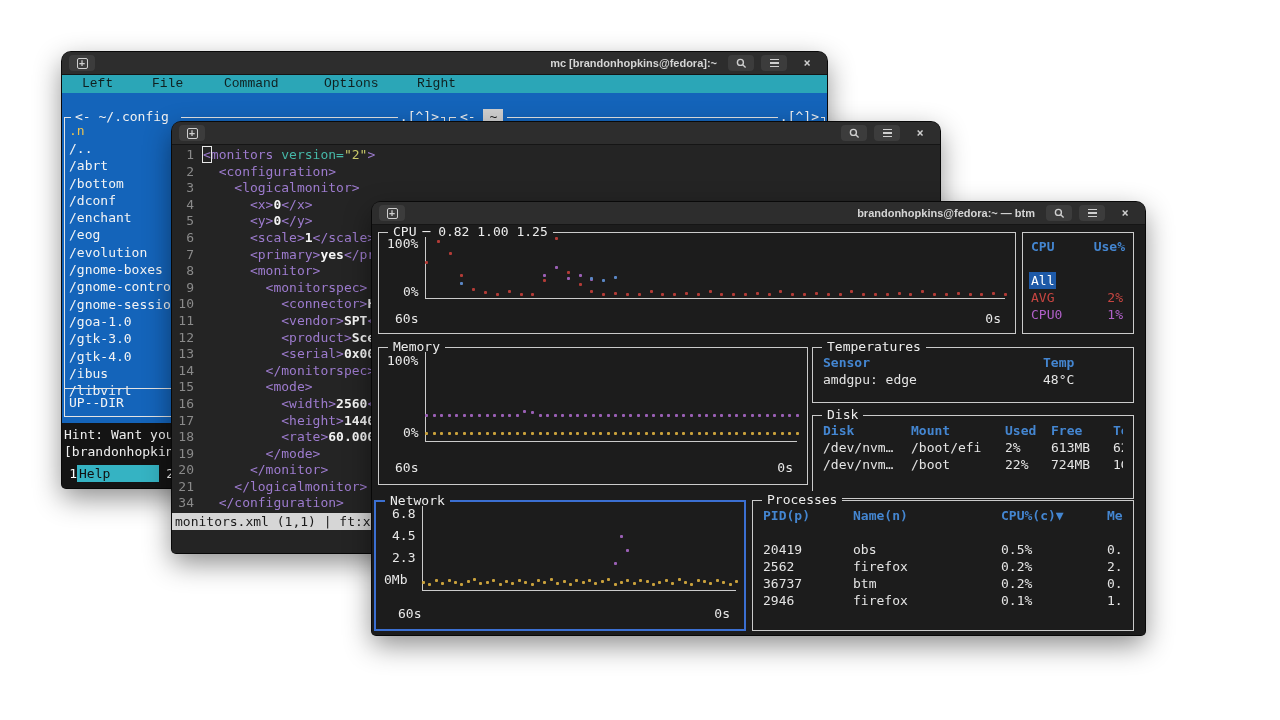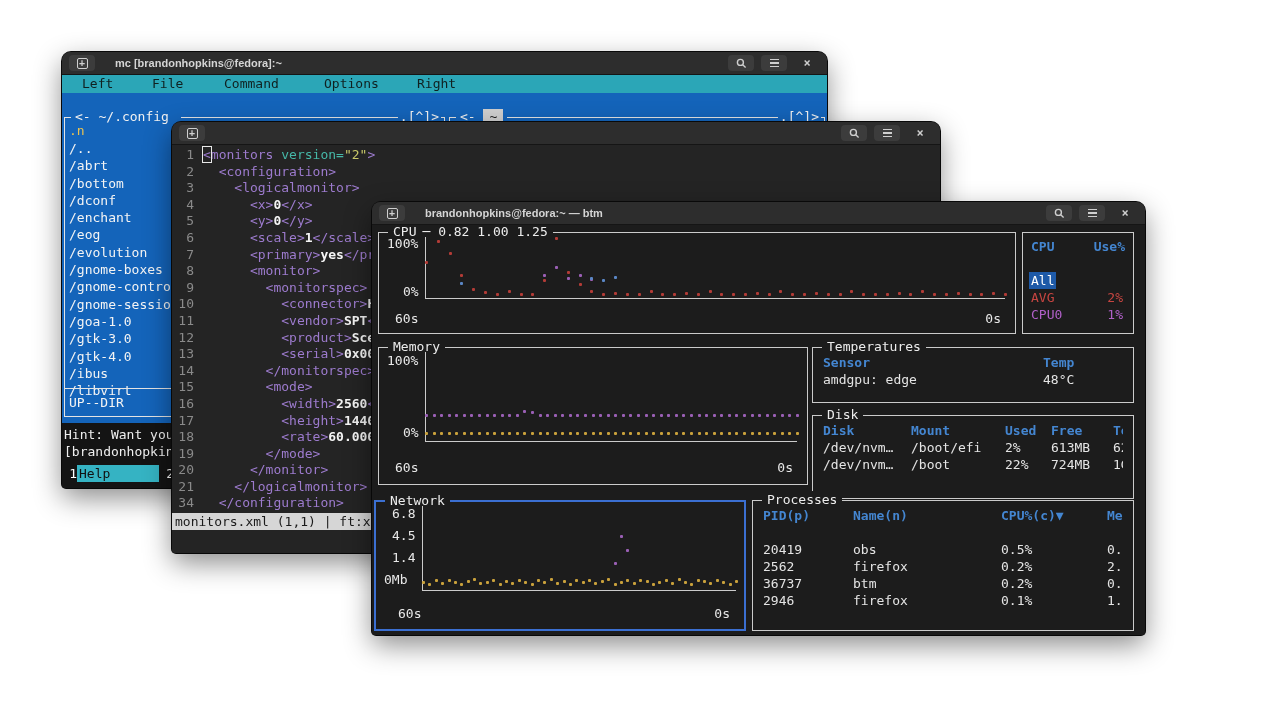--- a/index.html
+++ b/index.html
@@ -5,39 +5,39 @@
   * { margin:0; padding:0; box-sizing:border-box; }
   html,body { background:#fff; }
   .stage { position:relative; width:1280px; height:720px; background:#ffffff; overflow:hidden;
            font-family:"DejaVu Sans Mono", monospace; }
 
   
   .window { position:absolute; background:#1e1e1e; border-radius:9px 9px 4px 4px;
             box-shadow:0 10px 28px rgba(0,0,0,.45), 0 0 0 1px #0b0b0b; }
   .titlebar { height:23px; background:#2d2d2d; border-radius:8px 8px 0 0; position:relative;
               display:flex; align-items:center; border-bottom:1px solid #151515; }
-  .tb-title { position:absolute; left:53px; right:110px; text-align:left;
+  .tb-title { position:absolute; left:53px; right:110px; text-align:right;
               font:bold 11px "Liberation Sans", sans-serif; color:#d5d5d5;
               white-space:nowrap; overflow:hidden; }
   .tb-btn { width:26px; height:16px; background:#3c3c3c; border-radius:4px; margin-right:7px;
             display:flex; align-items:center; justify-content:center; color:#cfcfcf; flex:0 0 auto; }
   .tb-btn.newtab { margin-left:7px; }
   .plusbox { display:block; width:11px; height:11px; border:1.5px solid #cfcfcf; border-radius:2px;
              font:bold 10px/8px "DejaVu Sans Mono",monospace; text-align:center; color:#cfcfcf; }
   .tb-right { margin-left:auto; display:flex; align-items:center; z-index:2; }
   .hamb { display:flex; flex-direction:column; gap:2px; }
   .hamb i { display:block; width:9px; height:1.5px; background:#cfcfcf; }
   .tb-btn.closeb { background:transparent; font:bold 12px "DejaVu Sans Mono",monospace; }
 
   
   #mc-window { left:62px; top:52px; width:765px; height:436px; z-index:1; }
   .mcterm { position:absolute; left:0; right:0; top:23px; bottom:0; background:#141414;
             font:13px/17.3px "DejaVu Sans Mono", monospace; border-radius:0 0 3px 3px; overflow:hidden; }
   .mc-menubar { position:relative; height:18px; background:#2ba6b7; color:#102020; }
-  .mc-menu-item { position:absolute; top:0; height:18px; line-height:18px; }
+  .mc-menu-item { position:absolute; top:0; height:18px; line-height:18px;font-family:Liberation Mono, monospace; }
   .mc-blue { position:absolute; left:0; right:0; top:18px; height:330px; background:#1464ba; }
   .mc-panel { position:absolute; top:24px; bottom:6px; border:1px solid #e4e4e4; }
   .mc-panel.leftp { left:2px; width:381px; }
   .mc-panel.rightp { left:387px; right:2px; }
   .mc-ptitle { position:absolute; top:-10px; left:6px; background:#1464ba; padding:0 4px;
                color:#f2f2f2; white-space:pre; }
   .mc-ptitle .chip { background:#cfcfcf; color:#222; padding:0 6px; }
   .mc-pcorner { position:absolute; top:-10px; right:3px; background:#1464ba; padding:0 2px; color:#f2f2f2; }
   .mc-cols { display:flex; height:17px; line-height:17px; color:#e9c250; margin-top:4px; }
   .mc-cols .sort { width:44px; padding-left:4px; }
@@ -544,21 +544,21 @@
               <span class="td">724MB</span>
               <span class="td">1GB</span>
             </div>
           </div>
       </div>
 
       <div class="panel" id="network-panel">
         <span class="ptitle">Network</span>
         <span class="ylab yt0">6.8</span>
         <span class="ylab yt1">4.5</span>
-        <span class="ylab yt2">1.4</span>
+        <span class="ylab yt2">2.3</span>
         <span class="ylab yt3">0Mb</span>
         <div class="plot">
             <span class="dot yellow" style="left: calc(0% - 1px); bottom: 7%;"></span>
             <span class="dot yellow" style="left: calc(2.04082% - 1px); bottom: 5%;"></span>
             <span class="dot yellow" style="left: calc(4.08163% - 1px); bottom: 9%;"></span>
             <span class="dot yellow" style="left: calc(6.12245% - 1px); bottom: 6%;"></span>
             <span class="dot yellow" style="left: calc(8.16327% - 1px); bottom: 10%;"></span>
             <span class="dot yellow" style="left: calc(10.2041% - 1px); bottom: 7%;"></span>
             <span class="dot yellow" style="left: calc(12.2449% - 1px); bottom: 5%;"></span>
             <span class="dot yellow" style="left: calc(14.2857% - 1px); bottom: 8%;"></span>

